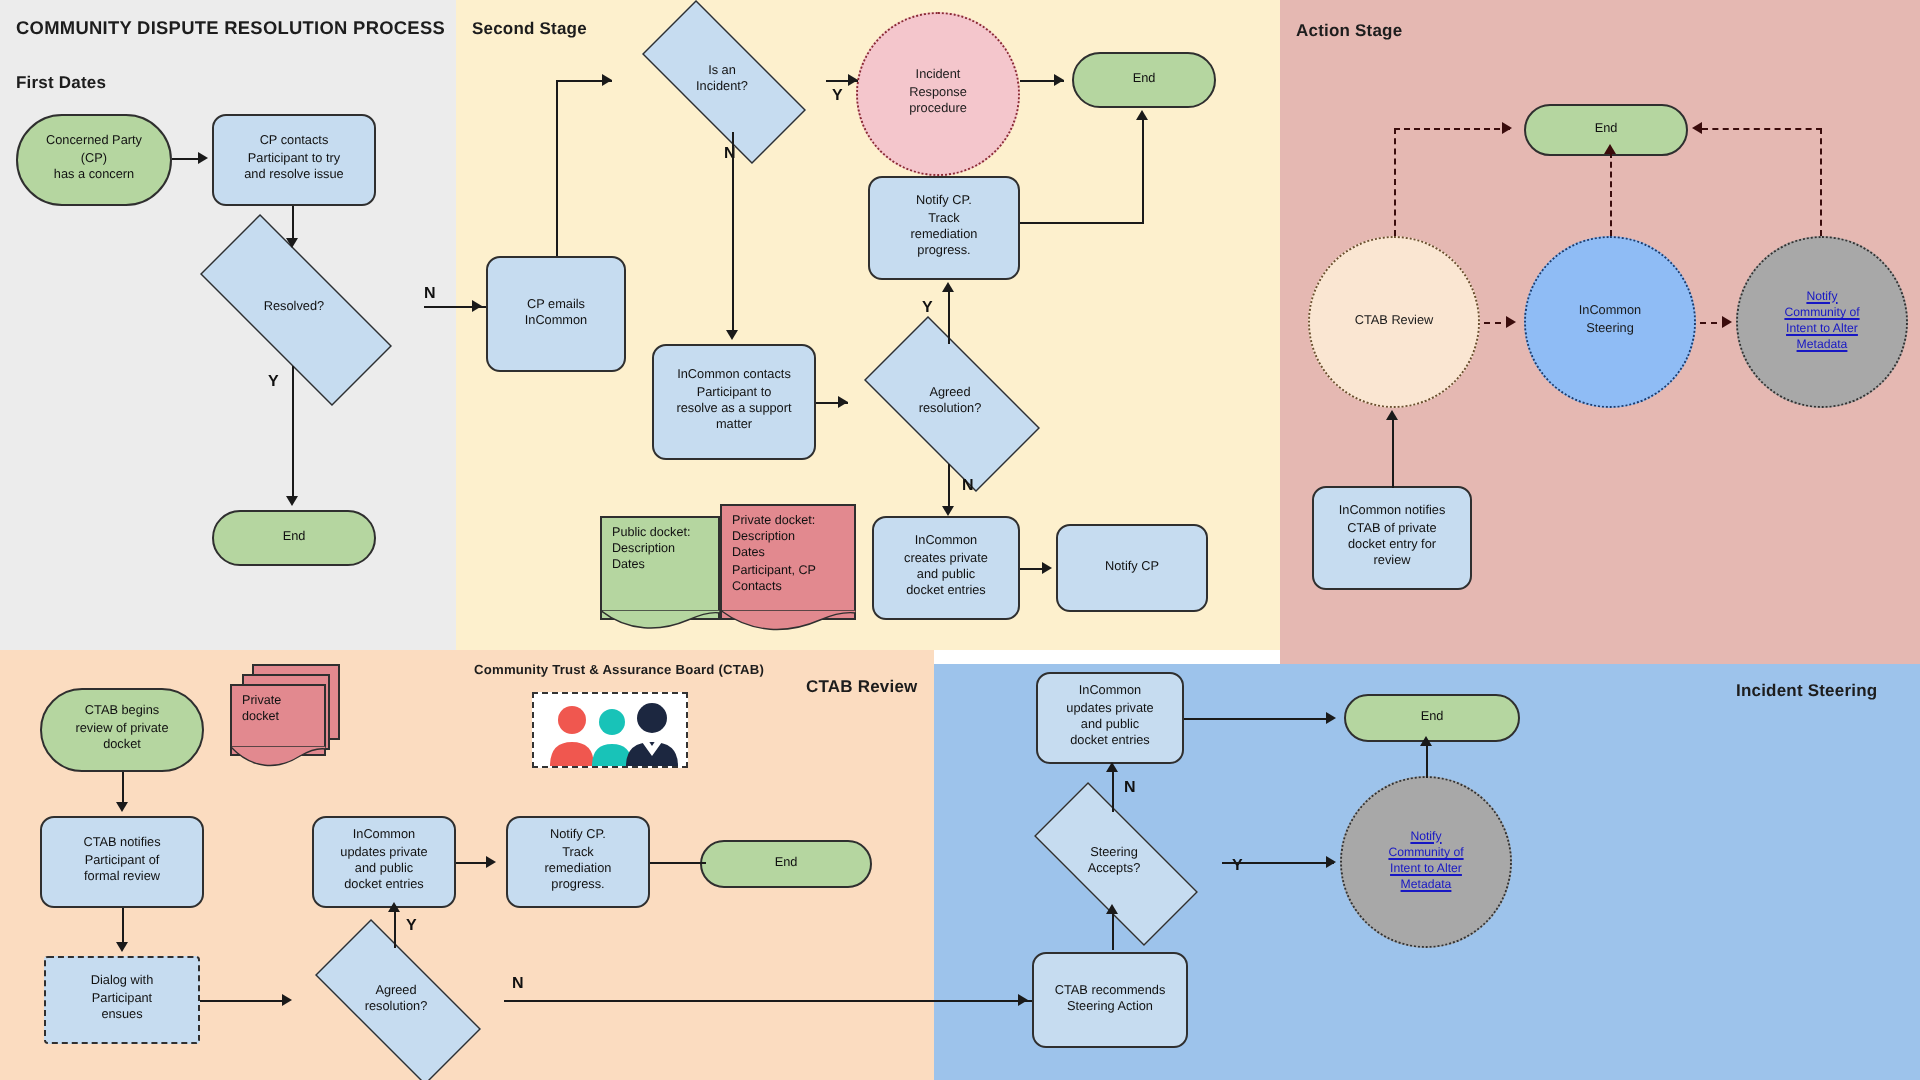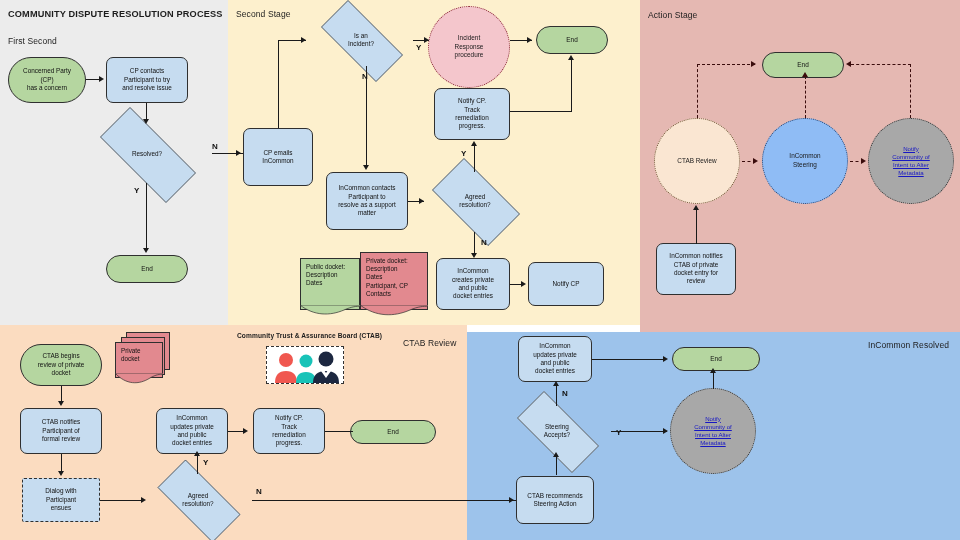--- a/index.html
+++ b/index.html
@@ -8,21 +8,21 @@
   #stage{position:relative;width:960px;height:388px;}
 
   .panel{position:absolute;}
   #panel-first   {left:0;   top:0;   width:228px; height:325px; background:#ececec;}
   #panel-second  {left:228px;top:0;  width:412px; height:325px; background:#fdf0cd;}
   #panel-third   {left:640px;top:0;  width:320px; height:332px; background:#e5b8b2;}
   #panel-ctab    {left:0;   top:325px;width:467px;height:215px; background:#fbdcc0;}
   #panel-steering{left:467px;top:332px;width:493px;height:208px;background:#9dc3eb;}
   #panel-ctab-top{left:0;top:325px;width:228px;height:7px;background:#fbdcc0;}
 
-  .ptitle{position:absolute;font-weight:normal;font-size:8.5px;letter-spacing:.1px;
+  .ptitle{position:absolute;font-weight:bold;font-size:8.5px;letter-spacing:.1px;
           color:#1d1d1d;white-space:nowrap;}
   #doc-title{left:8px;top:9px;font-size:9.2px;font-weight:bold;letter-spacing:.15px;}
   #t-first   {left:8px;  top:36px;}
   #t-second  {left:236px;top:9px;}
   #t-third   {left:648px;top:10px;}
   #t-ctab    {left:403px;top:338px;}
   #t-steering{left:868px;top:340px;}
   #t-ctab-caption{left:237px;top:332px;font-size:6.6px;font-weight:bold;}
 
   
@@ -84,25 +84,25 @@
 <div id="stage">
 
   <div class="panel" id="panel-first" style="background: rgb(236, 236, 236);"></div>
   <div class="panel" id="panel-second" style="background: rgb(253, 240, 205);"></div>
   <div class="panel" id="panel-third" style="background: rgb(229, 184, 178);"></div>
   <div class="panel" id="panel-ctab" style="background: rgb(251, 220, 192);"></div>
   <div class="panel" id="panel-ctab-top" style="background: rgb(251, 220, 192);"></div>
   <div class="panel" id="panel-steering" style="background: rgb(157, 195, 235);"></div>
 
   <div class="ptitle" id="doc-title">COMMUNITY DISPUTE RESOLUTION PROCESS</div>
-  <div class="ptitle" id="t-first">First Second</div>
+  <div class="ptitle" id="t-first">First Dates</div>
   <div class="ptitle" id="t-second">Second Stage</div>
   <div class="ptitle" id="t-third">Action Stage</div>
   <div class="ptitle" id="t-ctab">CTAB Review</div>
-  <div class="ptitle" id="t-steering">InCommon Resolved</div>
+  <div class="ptitle" id="t-steering">Incident Steering</div>
   <div class="ptitle" id="t-ctab-caption">Community Trust &amp; Assurance Board (CTAB)</div>
 
   <div class="node term" style="left:8px;  top:57px; width:78px; height:46px;">Concerned Party<br>(CP)<br>has a concern</div>
   <div class="node proc" style="left:106px;top:57px; width:82px; height:46px;">CP contacts<br>Participant to try<br>and resolve issue</div>
   <div class="dia" style="left:82px; top:125px;width:130px;height:58px;">
     <div class="shp"></div>
     <div class="lbl">Resolved?</div>
   </div>
   <div class="node term" style="left:106px;top:255px;width:82px; height:28px;">End</div>
 

